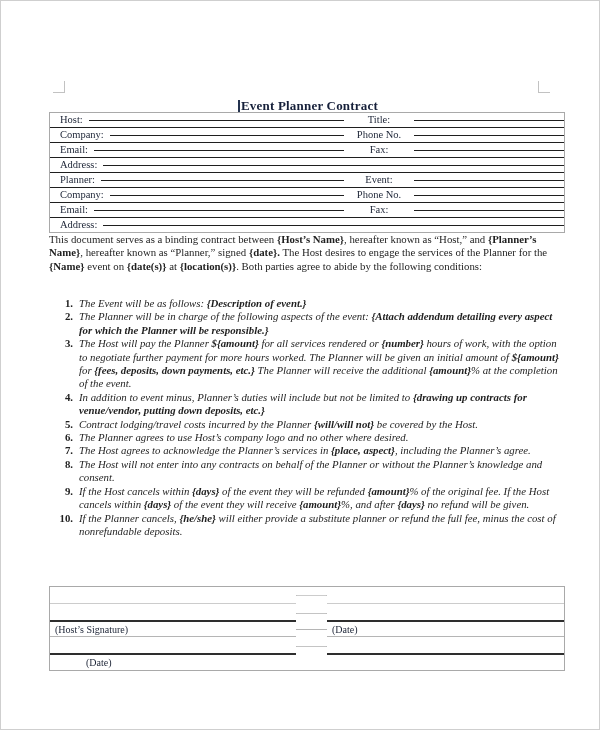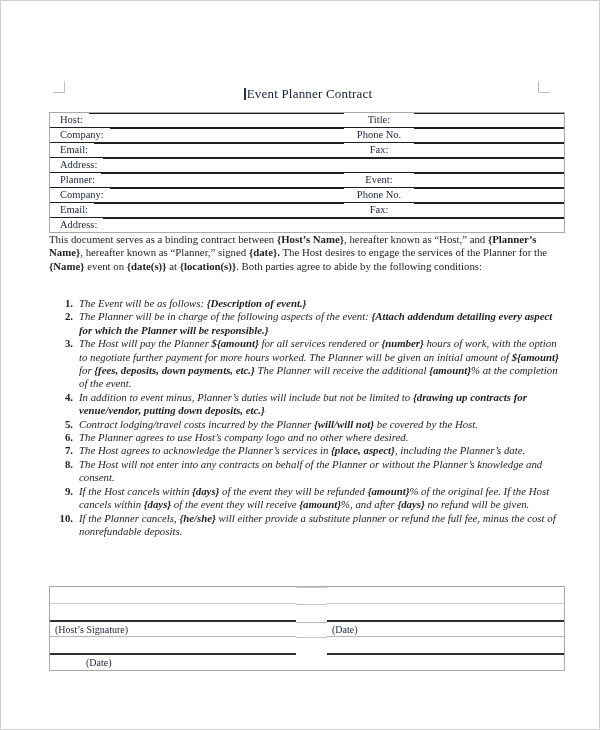--- a/index.html
+++ b/index.html
@@ -7,29 +7,29 @@
        font-family:"Liberation Serif","DejaVu Serif",serif;color:#242424;}
   .page{position:absolute;left:0;top:0;width:600px;height:730px;
         background:#ffffff;border:1px solid #cfcfcf;box-sizing:border-box;}
 
   
   .mark{position:absolute;width:11px;height:11px;}
   .mark-left{left:52px;top:80px;border-right:1px solid #c2c2c2;border-bottom:1px solid #c2c2c2;}
   .mark-right{left:537px;top:80px;border-left:1px solid #c2c2c2;border-bottom:1px solid #c2c2c2;}
 
   
-  .title{position:absolute;left:48px;top:85px;width:518px;text-align:center;
-         font-size:13px;font-weight:400;color:#16203a;letter-spacing:.2px;}
+  .title{position:absolute;left:48px;top:97px;width:518px;text-align:center;
+         font-size:13px;font-weight:700;color:#16203a;letter-spacing:.2px;}
   .caret{display:inline-block;width:2px;height:12px;background:#24324f;
          vertical-align:-2px;margin-right:1px;}
 
   
   .form-table{position:absolute;left:48px;top:111px;width:516px;box-sizing:border-box;
               border:1px solid #a9a9a9;font-size:10.5px;color:#1c2436;}
-  .frow{display:flex;align-items:flex-start;height:14px;line-height:14px;
+  .frow{display:flex;align-items:center;height:14px;line-height:14px;
         border-bottom:1px solid #1f1f1f;}
   .frow:last-child{border-bottom:none;}
   .flabel1{flex:none;padding:0 6px 0 10px;white-space:nowrap;}
   .flabel2{flex:none;min-width:58px;text-align:center;padding:0 6px;white-space:nowrap;}
   .ffield{box-sizing:border-box;border:1px solid #1f1f1f;border-bottom:none;background:#fff;}
   .grow{flex:1 1 0;}
   .f2{flex:none;width:150px;}
 
   
   .intro{position:absolute;left:48px;top:232px;width:518px;
@@ -39,21 +39,21 @@
   
   .list{position:absolute;left:48px;top:296px;width:518px;
         font-size:10.8px;line-height:13.4px;}
   .li{display:flex;}
   .num{flex:none;width:24px;text-align:right;margin-right:6px;font-weight:700;color:#1f1f1f;}
   .li-text{flex:1;font-style:italic;}
 
   
   .sig-table{position:absolute;left:48px;top:585px;width:516px;box-sizing:border-box;
              border:1px solid #a9a9a9;font-size:10px;color:#1c2436;}
-  .srow{display:flex;align-items:flex-start;}
+  .srow{display:flex;align-items:center;}
   .sc1{flex:none;width:246px;box-sizing:border-box;padding-left:5px;}
   .sgap{flex:none;width:31px;box-sizing:border-box;
         border-left:1px solid #b5b5b5;border-right:1px solid #b5b5b5;}
   .sc2{flex:1;box-sizing:border-box;padding-left:5px;}
   .r-empty1 .sc1,.r-empty1 .sc2{height:17px;border-bottom:1px solid #cccccc;}
   .r-empty1 .sgap{border-bottom:1px solid #cccccc;}
   .r-sigline .sc1,.r-sigline .sc2{height:18px;border-bottom:2px solid #2e2e2e;}
   .r-sigline .sgap{border-bottom:1px solid #c4c4c4;}
   .r-label .sc1,.r-label .sc2{height:15px;line-height:15px;border-bottom:1px solid #b5b5b5;}
   .r-label .sgap{border-bottom:1px solid #b5b5b5;}
@@ -138,21 +138,21 @@
     <div class="li">
       <span class="num">5.</span>
       <span class="li-text"><span>Contract lodging/travel costs incurred by the Planner </span><b>{will/will not}</b><span> be covered by the Host.</span></span>
     </div>
     <div class="li">
       <span class="num">6.</span>
       <span class="li-text"><span>The Planner agrees to use Host’s company logo and no other where desired.</span></span>
     </div>
     <div class="li">
       <span class="num">7.</span>
-      <span class="li-text"><span>The Host agrees to acknowledge the Planner’s services in </span><b>{place, aspect}</b><span>, including the Planner’s date.</span></span>
+      <span class="li-text"><span>The Host agrees to acknowledge the Planner’s services in </span><b>{place, aspect}</b><span>, including the Planner’s agree.</span></span>
     </div>
     <div class="li">
       <span class="num">8.</span>
       <span class="li-text"><span>The Host will not enter into any contracts on behalf of the Planner or without the Planner’s knowledge and consent.</span></span>
     </div>
     <div class="li">
       <span class="num">9.</span>
       <span class="li-text"><span>If the Host cancels within </span><b>{days}</b><span> of the event they will be refunded </span><b>{amount}</b><span>% of the original fee. If the Host cancels within </span><b>{days}</b><span> of the event they will receive </span><b>{amount}</b><span>%, and after </span><b>{days}</b><span> no refund will be given.</span></span>
     </div>
     <div class="li">

